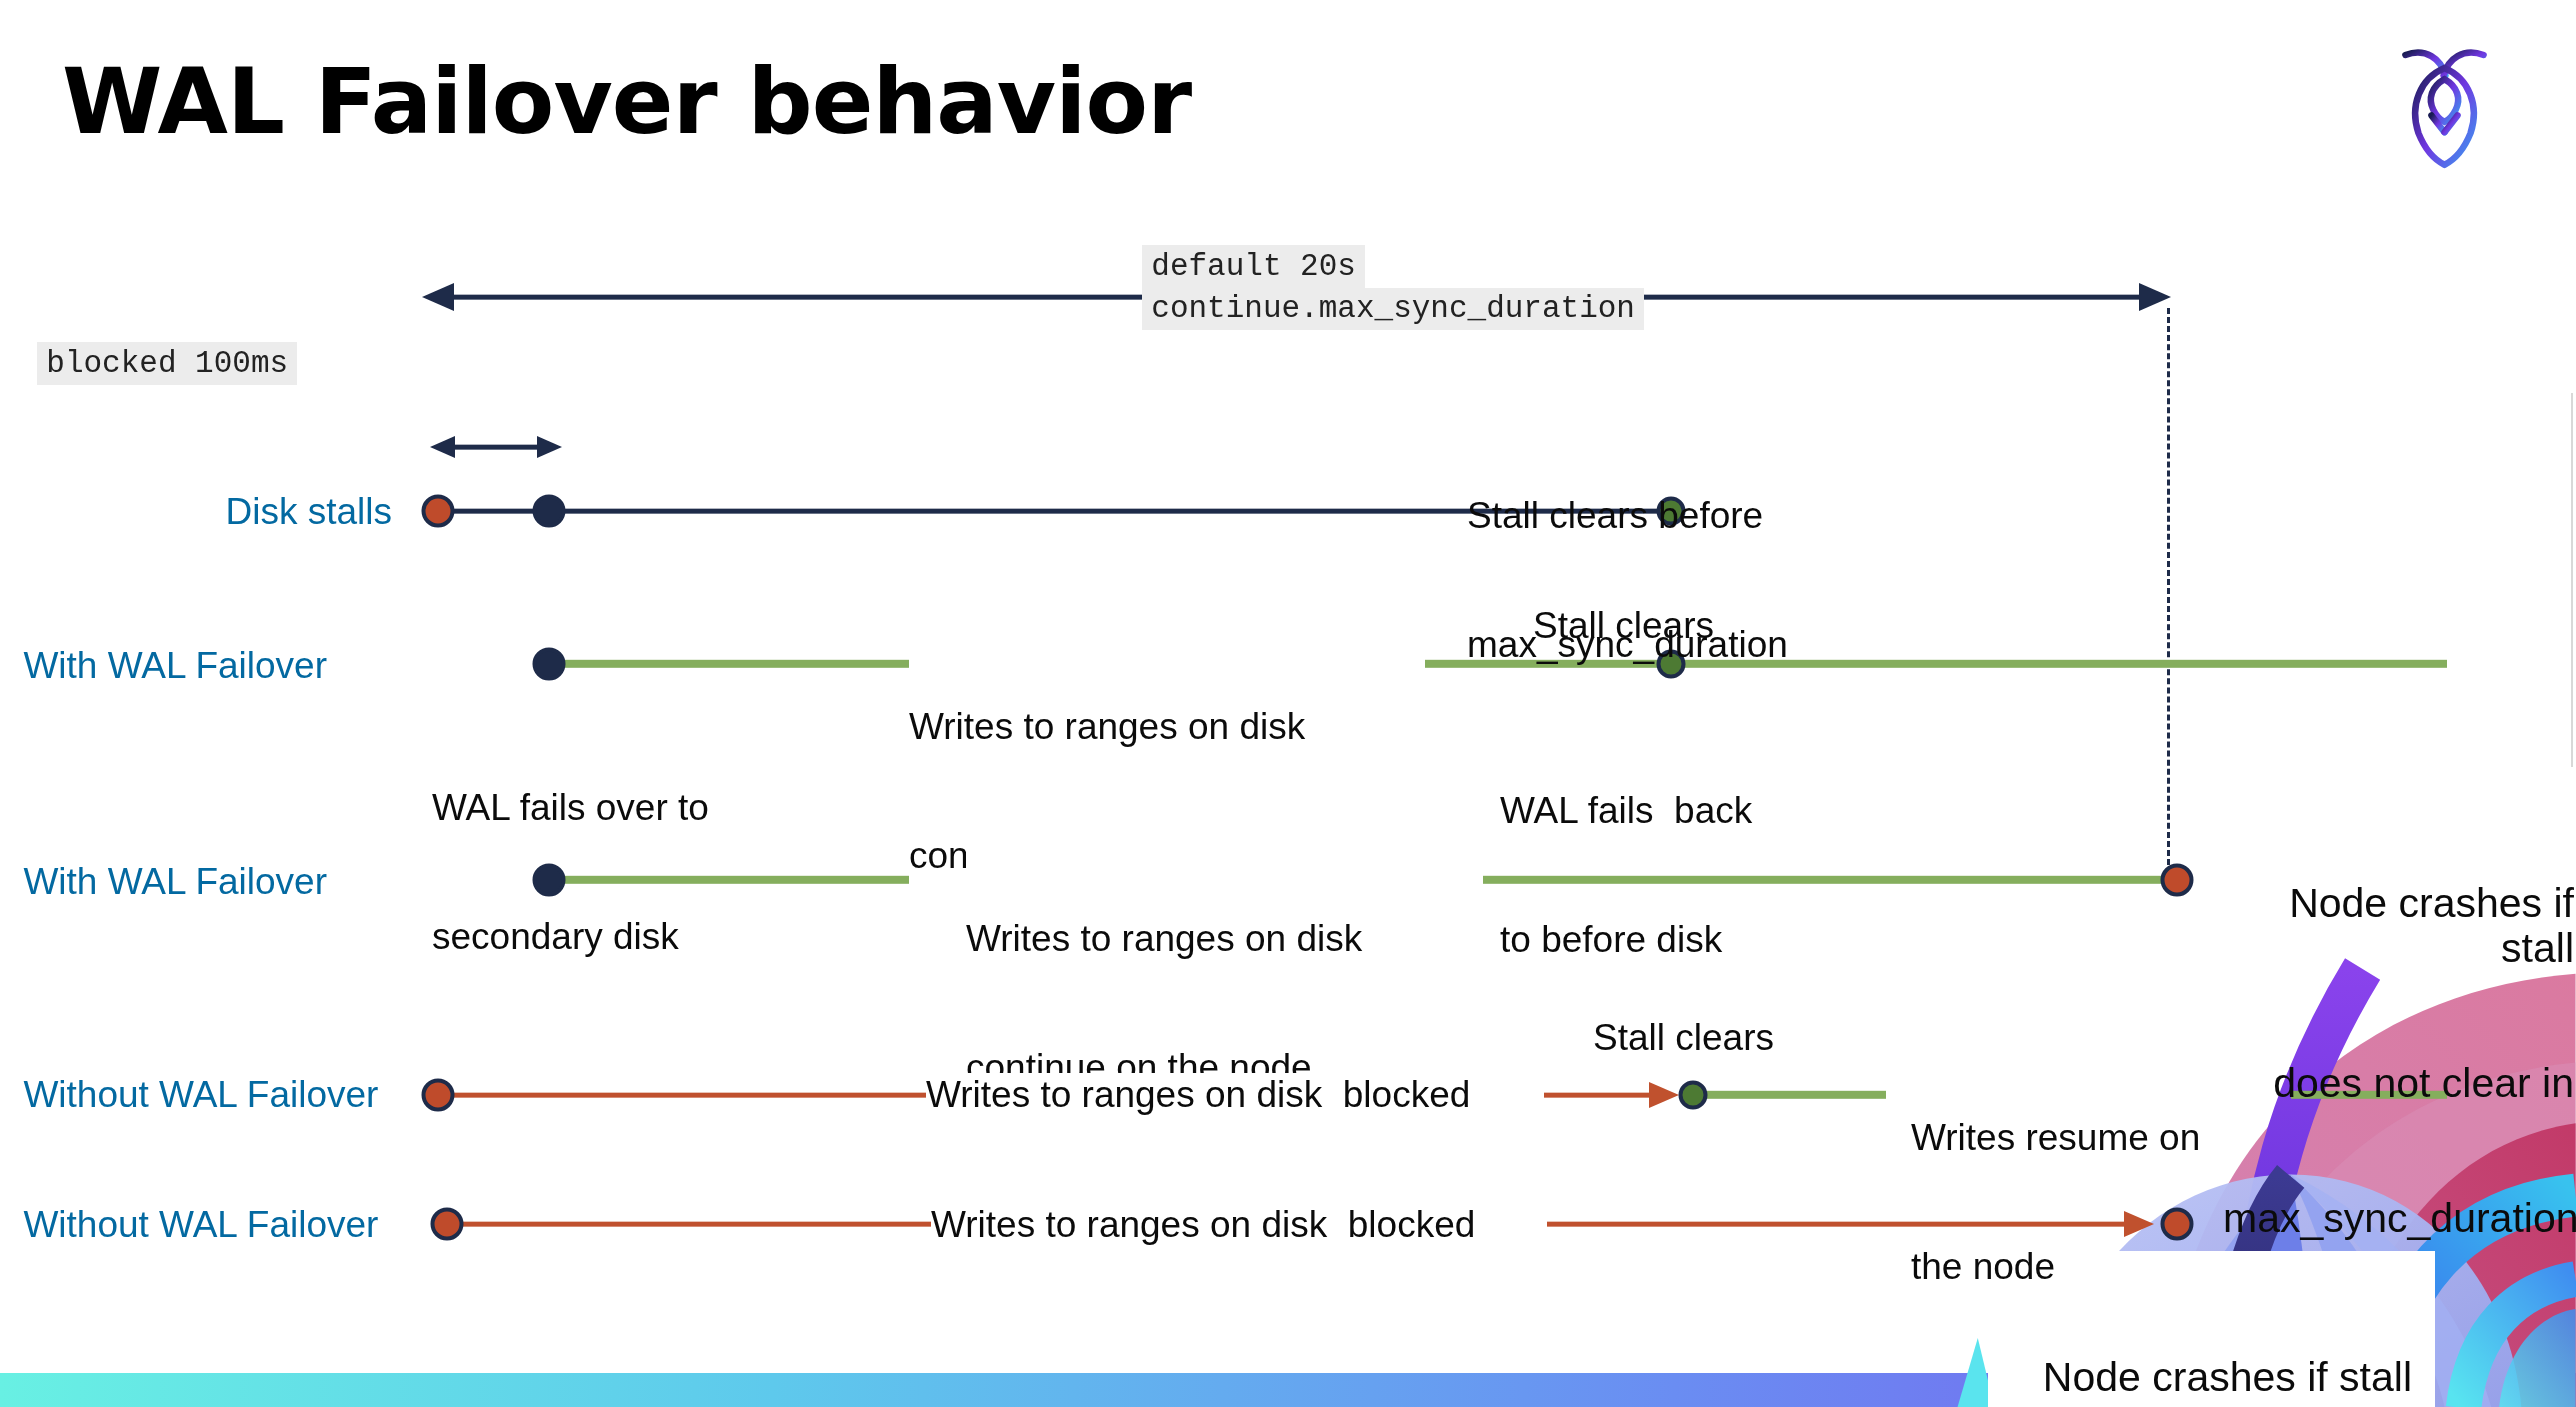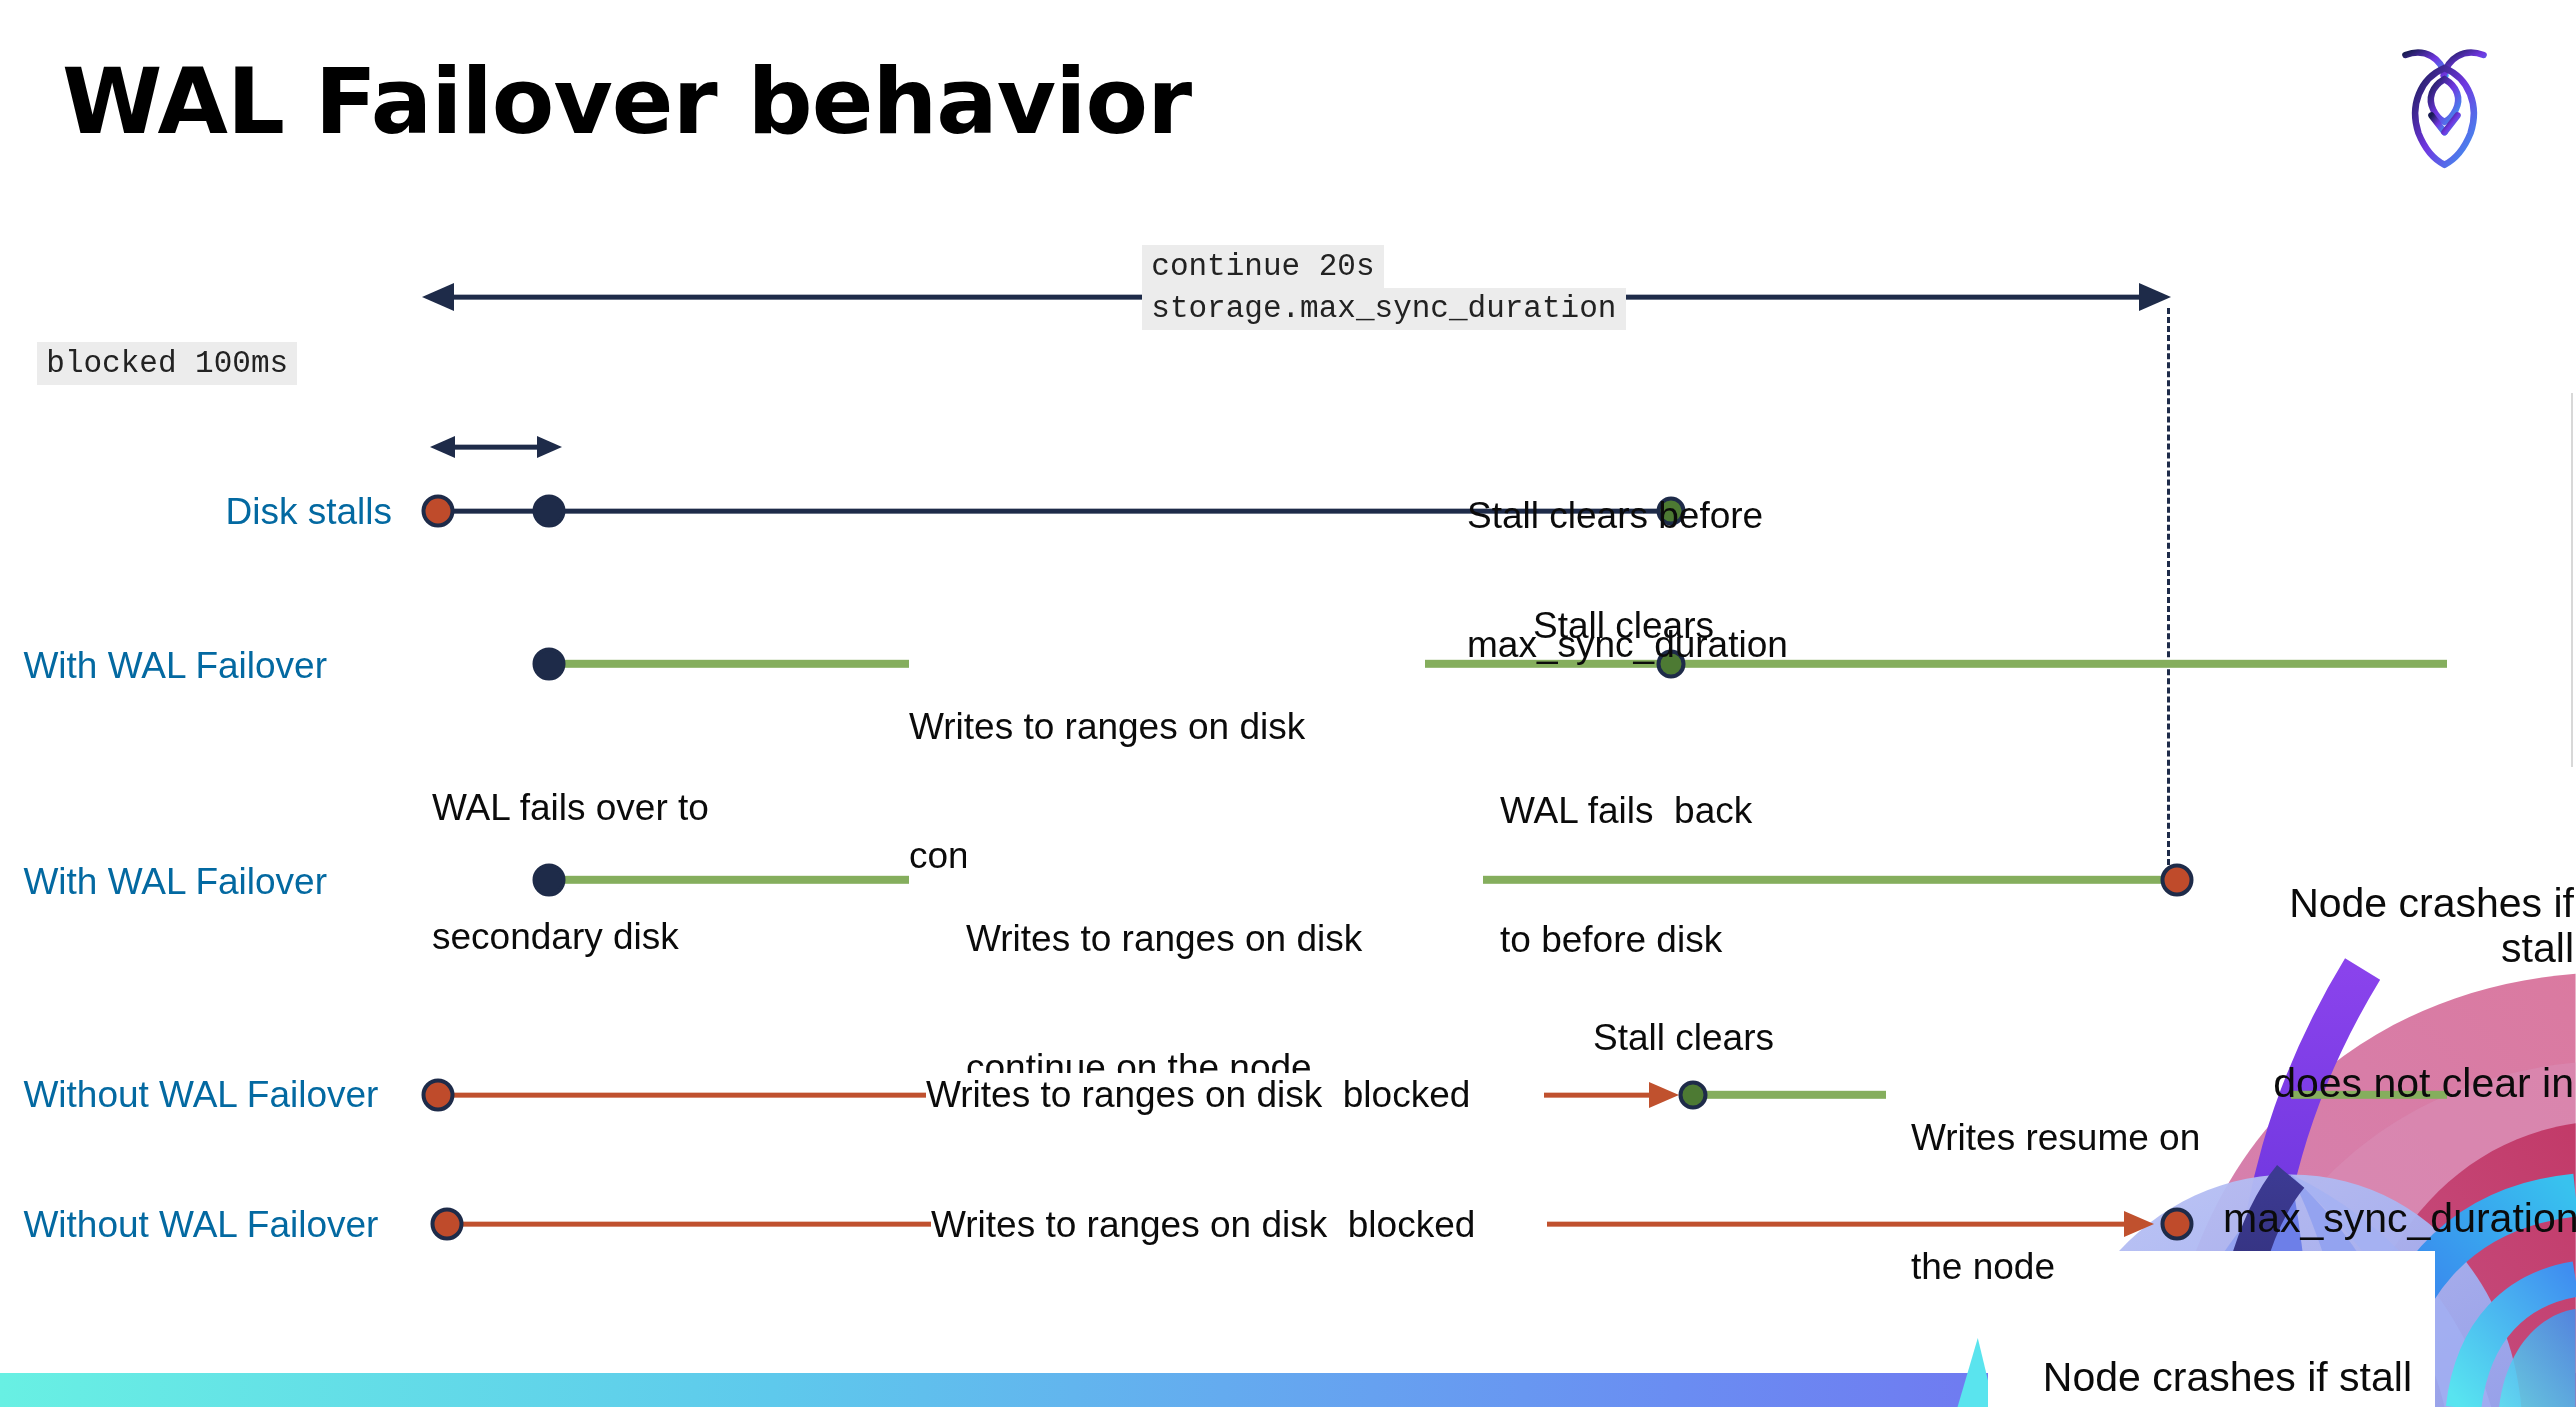--- a/index.html
+++ b/index.html
@@ -122,22 +122,22 @@
       <path d="M92,8 C70,0 54,12 49,30"></path>
       <path d="M50,22 C76,33 88,62 78,92 C70,112 58,122 50,126 C42,122 30,112 22,92 C12,62 24,33 50,22 Z"></path>
       <path d="M50,34 C64,42 68,55 62,67 C58,75 52,79 50,80 C48,79 42,75 38,67 C32,55 36,42 50,34 Z"></path>
       <path d="M50,80 L50,112"></path>
       <path d="M50,91 L36,73"></path>
       <path d="M50,91 L64,73"></path>
     </g>
   </svg>
 
   <div class="abs mono-group z5" style="left:1142px;top:245px;">
-    <div><span class="mono">continue 20s</span></div>
-    <div><span class="mono">storage.max_sync_duration</span></div>
+    <div><span class="mono">default 20s</span></div>
+    <div><span class="mono">continue.max_sync_duration</span></div>
   </div>
   <div class="abs mono-group z5" style="left:37px;top:342px;">
     <div><span class="mono">blocked 100ms</span></div>
   </div>
 
   <div class="abs hline z4" style="left:449px;top:297px;width:1697px;"></div>
   <div class="abs ah left z4" style="left:422px;top:297px;"></div>
   <div class="abs ah right z4" style="left:2139px;top:297px;"></div>
 
   <div class="abs hline z4" style="left:449px;top:447px;width:90px;"></div>

